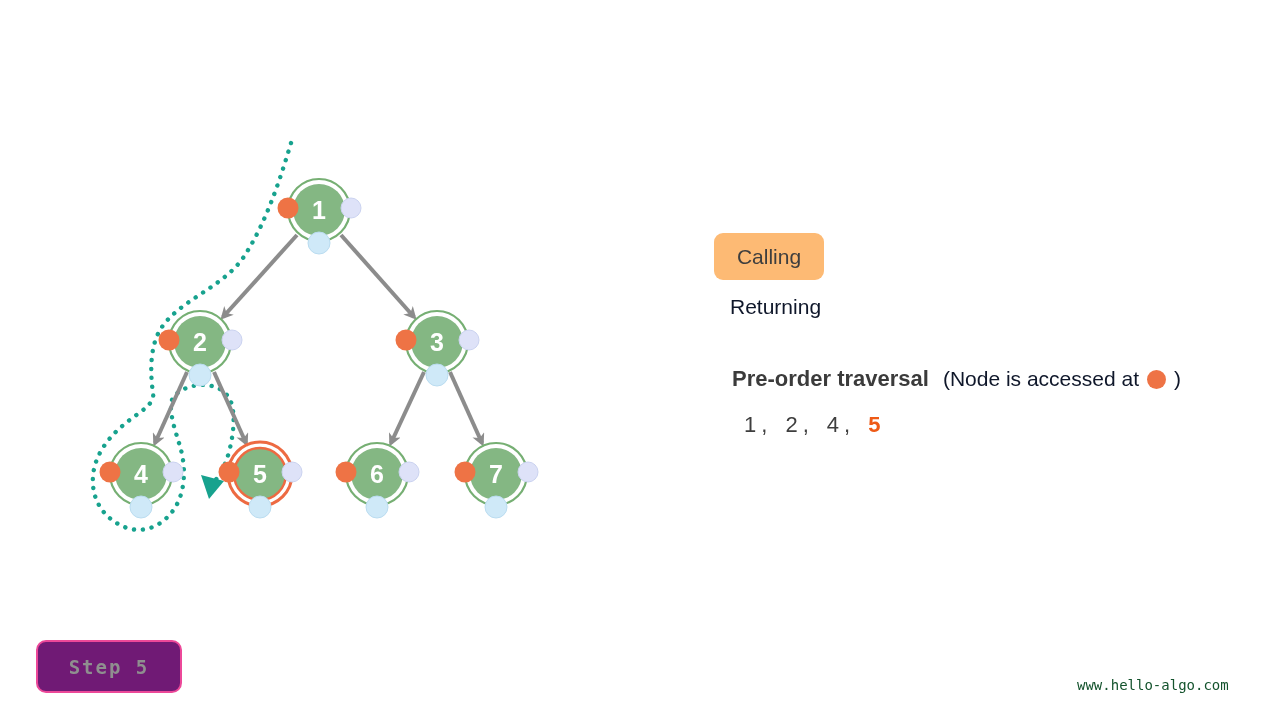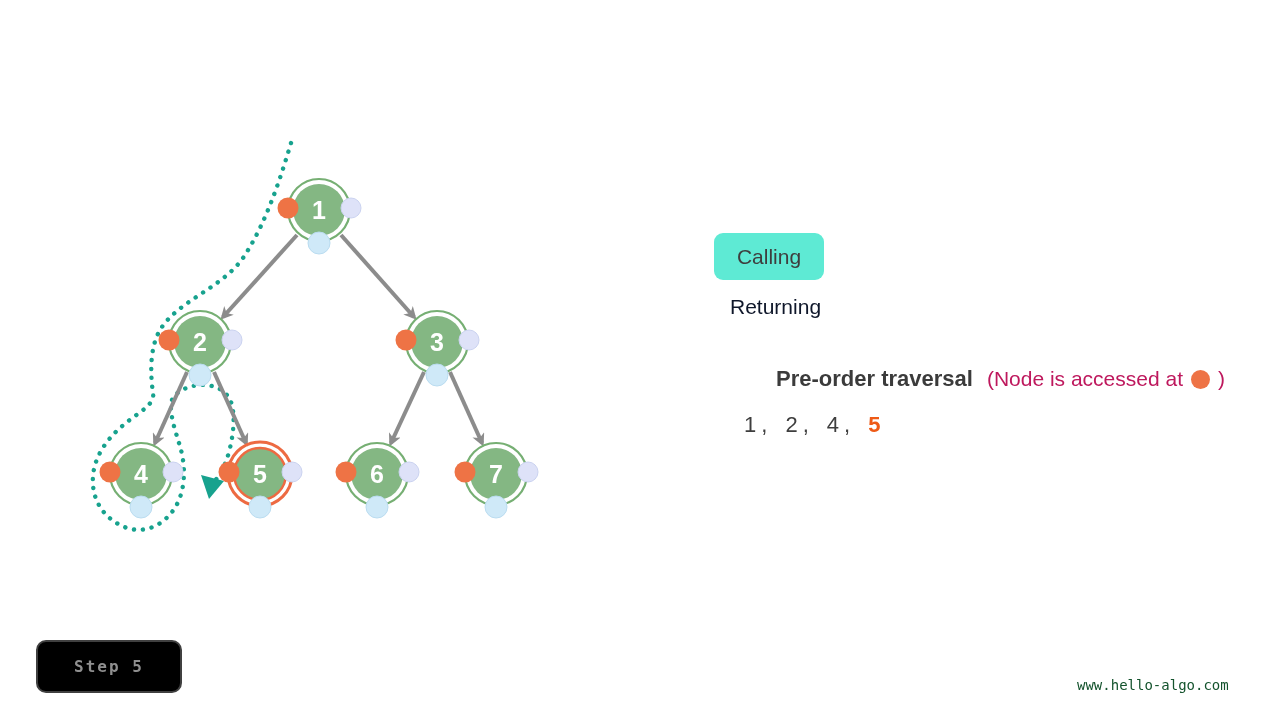--- a/index.html
+++ b/index.html
@@ -32,54 +32,54 @@
     font-family: "Liberation Sans", sans-serif;
   }
   .dot-call   { fill: #EE7345; }
   .dot-right  { fill: #DEE2F8; stroke: #CBD3F0; stroke-width: 1; }
   .dot-bottom { fill: #CFE9F8; stroke: #BADCF0; stroke-width: 1; }
 
   
   .calling-badge {
     position: absolute; left: 714px; top: 233px;
     min-width: 110px; height: 47px; padding: 0 15px;
-    background: #5eead4; border-radius: 9px;
+    background: #fdba74; border-radius: 9px;
     display: flex; align-items: center; justify-content: center;
     font-size: 21px; color: #3E3E3E; cursor: default;
   }
   .returning-label {
     position: absolute; left: 730px; top: 295px;
     font-size: 21px; color: #0f172a;
   }
   .trav-line {
     position: absolute; left: 732px; top: 366px;
-    display: flex; align-items: center; gap: 14px; white-space: nowrap; margin-left: 44px;
+    display: flex; align-items: center; gap: 14px; white-space: nowrap;
   }
   .trav-title { font-size: 22px; font-weight: bold; color: #3B3B3B; }
-  .trav-note  { font-size: 21px; color: #be185d; display: flex; align-items: center; gap: 8px; }
+  .trav-note  { font-size: 21px; color: #0f172a; display: flex; align-items: center; gap: 8px; }
   .note-dot   {
     display: inline-block; width: 19px; height: 19px;
     border-radius: 50%; background: #EE7345;
   }
   .sequence {
     position: absolute; left: 744px; top: 412px;
     display: flex; align-items: baseline;
     font-size: 22px; color: #3E3E3E;
   }
   .seq-sep { margin-left: 5px; margin-right: 18px; }
   .seq-current { color: #EE5A16; font-weight: bold; }
 
   
   .step-button {
     position: absolute; left: 36px; top: 640px;
     width: 146px; height: 53px;
-    background: #000000; border: 2px solid #404040; border-radius: 10px;
+    background: #701a75; border: 2px solid #ec4899; border-radius: 10px;
     display: flex; align-items: center; justify-content: center;
     font-family: "DejaVu Sans Mono", monospace;
-    font-size: 16px; font-weight: bold; letter-spacing: 2px;
+    font-size: 19px; font-weight: bold; letter-spacing: 2px;
     color: #8F8F8F; cursor: default;
   }
 
   
   .watermark {
     position: absolute; left: 1077px; top: 677px;
     font-family: "DejaVu Sans Mono", monospace;
     font-size: 14px; color: #14532d;
   }
 </style>

